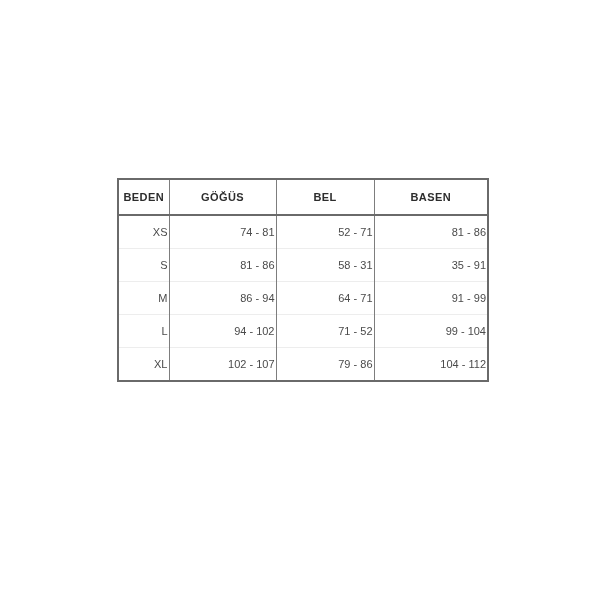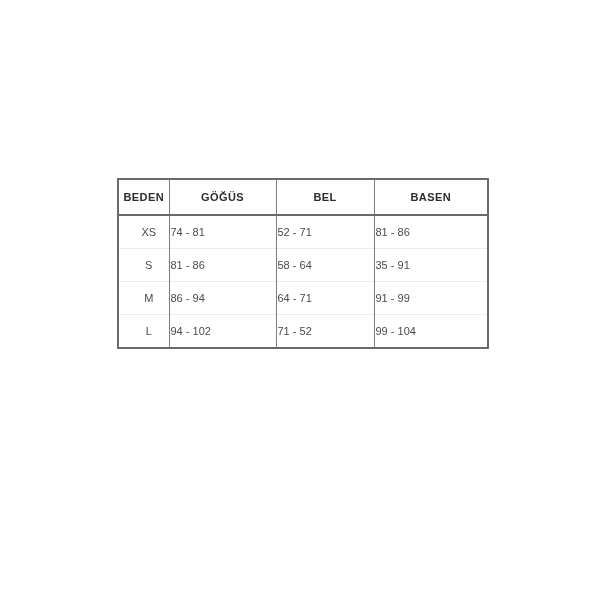--- a/index.html
+++ b/index.html
@@ -41,29 +41,29 @@
     border-bottom: 2px solid var(--outer-border, #6a6a6a);
     background: var(--table-bg, #ffffff);
   }
   .size-table th + th,
   .size-table td + td {
     border-left: 1px solid var(--column-border, #7d7d7d);
   }
   .size-table td {
     height: 30px;
     font-size: 11px;
-    text-align: left;
+    text-align: right;
     vertical-align: middle;
     color: var(--cell-text, #4a4a4a);
   }
   .size-table tbody tr + tr td {
     border-top: 1px solid var(--row-border, #ededed);
   }
   .size-table td:first-child {
-    text-align: center;
+    text-align: right;
     padding-left: 11px;
   }
 </style>
 </head>
 <body>
 
 <div class="stage">
   <table class="size-table">
     <colgroup>
       <col class="col-beden">
@@ -82,30 +82,36 @@
     <tbody>
         <tr>
           <td>XS</td>
           <td>74 - 81</td>
           <td>52 - 71</td>
           <td>81 - 86</td>
         </tr>
         <tr>
           <td>S</td>
           <td>81 - 86</td>
-          <td>58 - 64</td>
+          <td>58 - 31</td>
           <td>35 - 91</td>
         </tr>
         <tr>
           <td>M</td>
           <td>86 - 94</td>
           <td>64 - 71</td>
           <td>91 - 99</td>
         </tr>
         <tr>
           <td>L</td>
           <td>94 - 102</td>
           <td>71 - 52</td>
           <td>99 - 104</td>
         </tr>
+        <tr>
+          <td>XL</td>
+          <td>102 - 107</td>
+          <td>79 - 86</td>
+          <td>104 - 112</td>
+        </tr>
       </tbody>
   </table>
 </div>
 
 </body></html>

